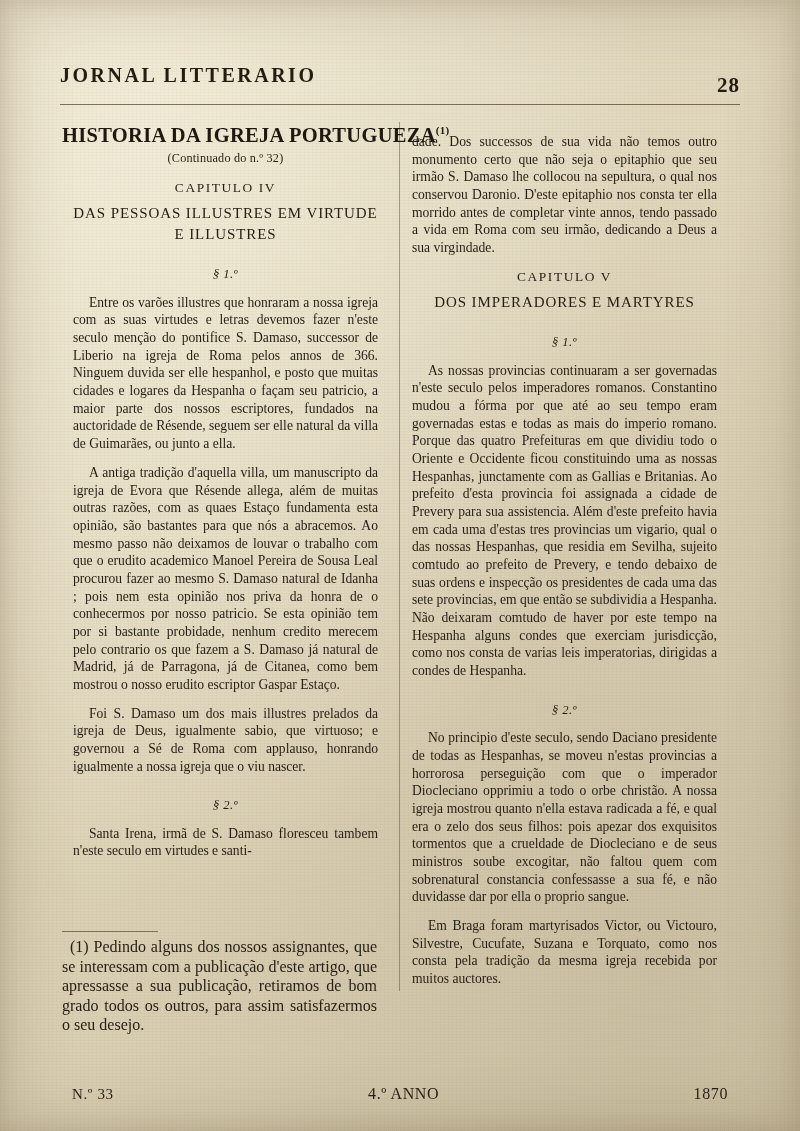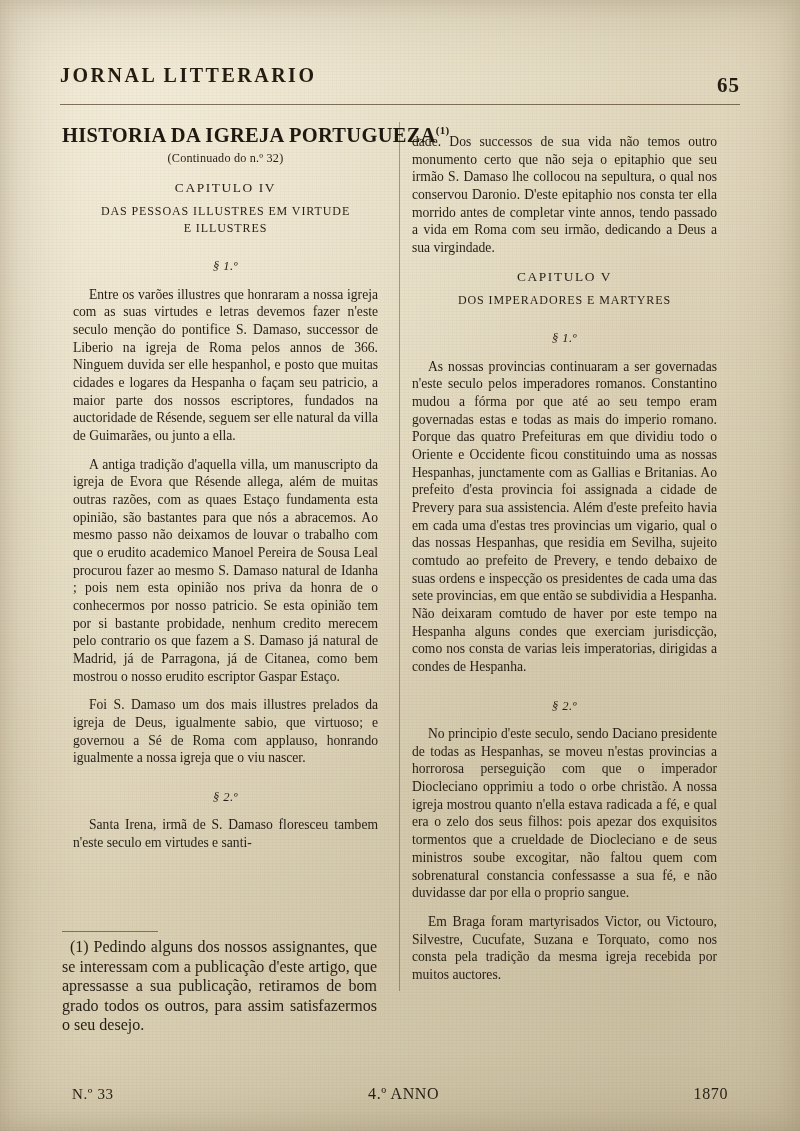--- a/index.html
+++ b/index.html
@@ -131,21 +131,21 @@
   }
   .chapter {
     text-align: center;
     font-size: 13.4px;
     letter-spacing: 1.6px;
     margin: 10px 0 7px 0;
     font-variant: small-caps;
   }
   .chapter-sub {
     text-align: center;
-    font-size: 12px;
+    font-size: 15px;
     letter-spacing: 0.9px;
     margin: 0 0 1px 0;
     font-variant: small-caps;
     line-height: 1.35;
   }
   .section-mark {
     text-align: center;
     font-size: 12.6px;
     margin: 22px 0 5px 0;
     letter-spacing: 0.4px;
@@ -192,21 +192,21 @@
   .footer .mid { font-size: 16px; }
   .footer .right { font-size: 16px; }
 </style>
 </head>
 <body>
 
 <div class="page">
 
   <div class="running-head">
     <span class="head-title">JORNAL LITTERARIO</span>
-    <span class="head-folio">65</span>
+    <span class="head-folio">28</span>
   </div>
   <div class="rule top"></div>
 
   <div class="divider"></div>
 
   <div class="columns">
 
     <div class="col">
       <div class="masthead">
         <span>HISTORIA DA IGREJA PORTUGUEZA</span><span class="note">(1)</span>

